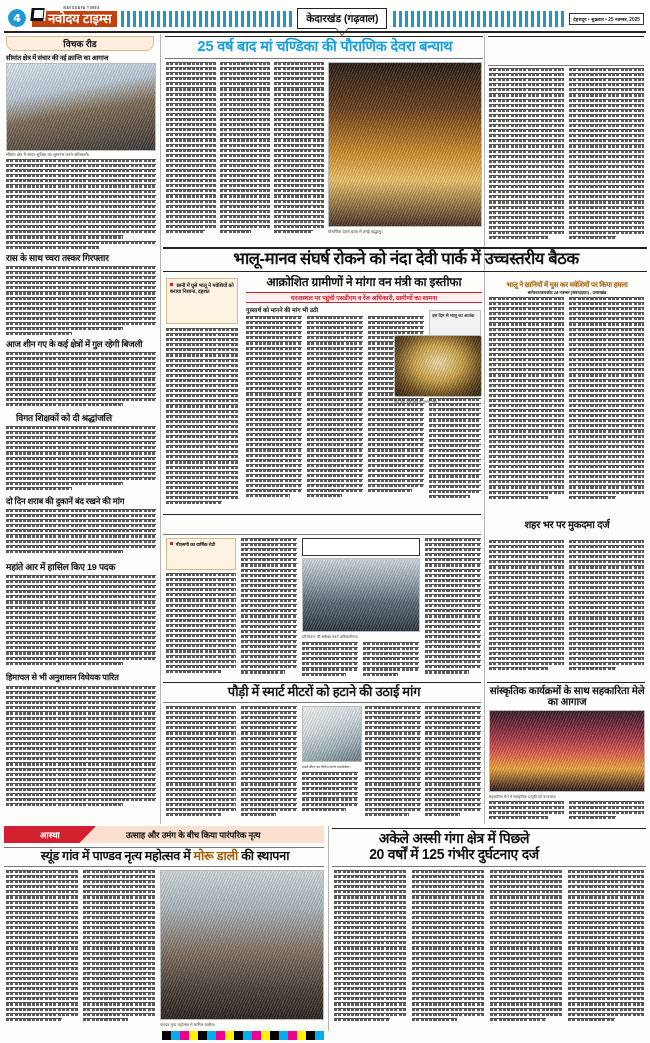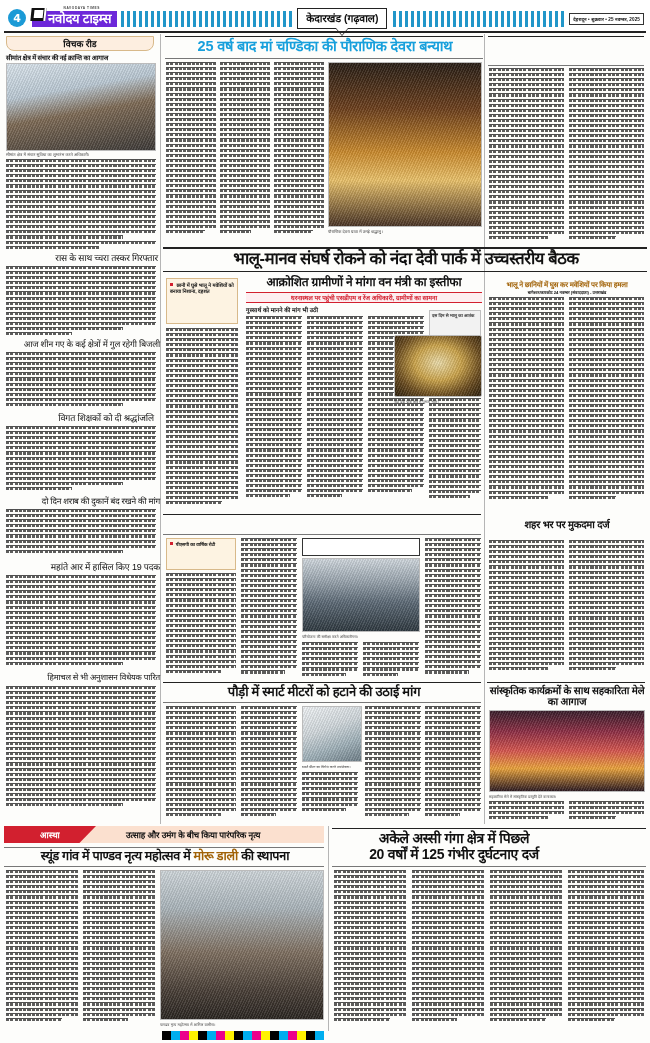--- a/index.html
+++ b/index.html
@@ -32,21 +32,21 @@
   .logo-block {
     margin-left: 6px; margin-top: 2px; position: relative;
     display: flex; flex-direction: column; align-items: center;
   }
   .logo-tiny {
     font-size: 3.2px; letter-spacing: 0.6px; color: #444;
     font-weight: bold; line-height: 1; margin-bottom: 1px;
     margin-left: 14px;
   }
   .logo-main {
-    background: #6d28d9; color: #fff;
+    background: #c2410c; color: #fff;
     font-weight: bold; font-size: 13px;
     padding: 1px 6px 2px 16px; line-height: 1.05;
     letter-spacing: -0.2px;
     position: relative;
   }
   .logo-flag {
     position: absolute; left: -1px; top: -3px;
     width: 15px; height: 13px; background: #111;
     transform: skewX(-6deg);
     border-right: 2px solid #fff;
@@ -97,22 +97,22 @@
       #3a3a3a 0px, #3a3a3a 3px, rgba(255,255,255,0) 3px, rgba(255,255,255,0) 4.3px);
     opacity: .82;
     border-top: 0.6px solid #2b2b2b;
   }
   .body-txt .ln.short { width: 62%; }
   .body-txt .ln.short2 { width: 78%; }
   .body-txt .ln.short3 { width: 44%; }
 
   
   .sub-hl {
-    font-weight: normal; font-size: 9px; color: #111;
-    line-height: 1.05; letter-spacing: -0.2px; text-align: right;
+    font-weight: bold; font-size: 9px; color: #111;
+    line-height: 1.05; letter-spacing: -0.2px;
   }
 
   
   .photo { position: absolute; overflow: hidden; border: 0.5px solid #bbb; }
   .cap {
     position: absolute; font-size: 4px; color: #333;
     letter-spacing: 0.1px; white-space: nowrap;
   }
 
   
@@ -247,21 +247,21 @@
       <div class="ln"></div>
     <div class="ln"></div>
       <div class="ln"></div>
       <div class="ln"></div>
       <div class="ln"></div>
     <div class="ln"></div>
       <div class="ln"></div>
       <div class="ln short2"></div>
   </div>
 
-  <div class="sub-hl" style="position:absolute;left:2px;top:414px;width:152px;">विगत शिक्षकों को दी श्रद्धांजलि</div>
+  <div class="sub-hl" style="position:absolute;left:16px;top:414px;width:152px;">विगत शिक्षकों को दी श्रद्धांजलि</div>
   <div class="body-txt" style="left:6px;top:426px;width:150px;height:68px;">
     <div class="ln"></div>
       <div class="ln"></div>
       <div class="ln"></div>
       <div class="ln"></div>
     <div class="ln"></div>
       <div class="ln"></div>
       <div class="ln"></div>
       <div class="ln"></div>
     <div class="ln"></div>

